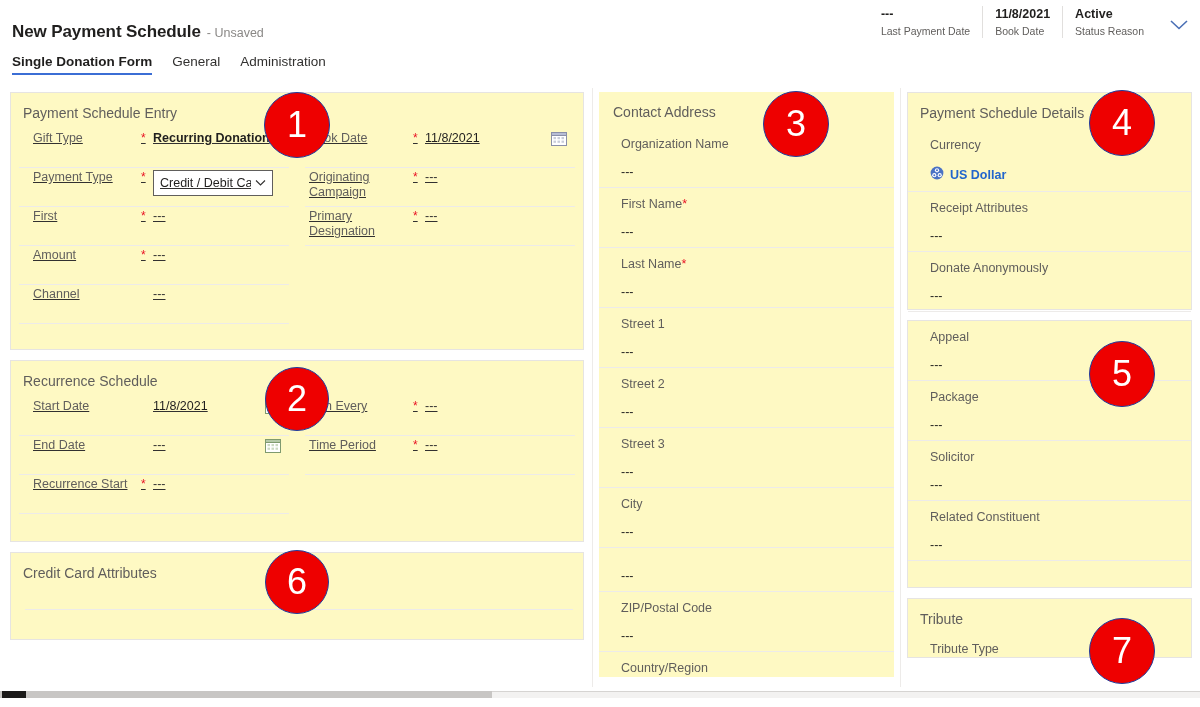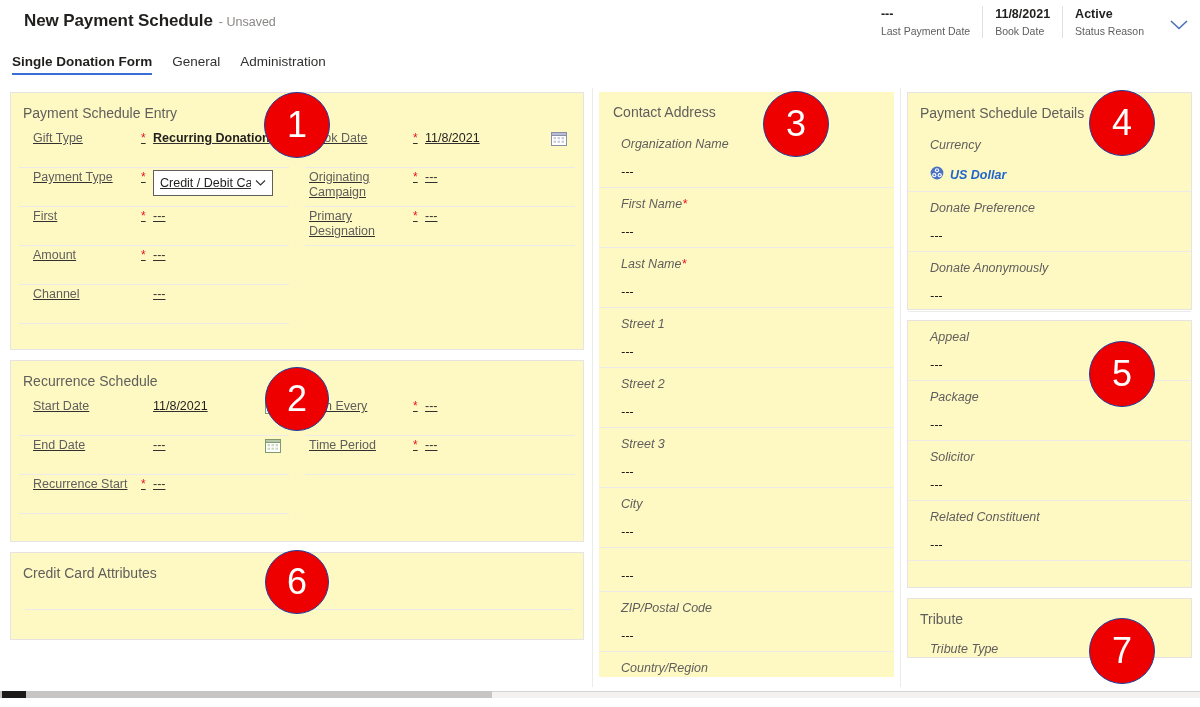--- a/index.html
+++ b/index.html
@@ -7,21 +7,21 @@
     width: 1200px; height: 707px;
     background: #ffffff;
     font-family: "Liberation Sans", sans-serif;
     color: #323130;
     overflow: hidden;
   }
   .page { position: relative; width: 1200px; height: 707px; }
 
   
   .header { position: relative; height: 48px; }
-  .title-wrap { position: absolute; left: 12px; top: 11px; display: flex; align-items: baseline; gap: 6px; margin-left: 12px; }
+  .title-wrap { position: absolute; left: 12px; top: 22px; display: flex; align-items: baseline; gap: 6px; }
   .rec-title { font-size: 17px; font-weight: bold; color: #201f1e; letter-spacing: -0.1px; }
   .rec-unsaved { font-size: 12.5px; color: #8a8886; }
 
   .header-cols { position: absolute; right: 44px; top: 6px; display: flex; align-items: stretch; }
   .hcol { padding: 0 12px; display: flex; flex-direction: column; justify-content: center; text-align: left; }
   .hcol + .hcol { border-left: 1px solid #e1dfdd; }
   .hcol .v { font-size: 12.5px; font-weight: bold; color: #201f1e; line-height: 16px; }
   .hcol .l { font-size: 10.5px; color: #605e5c; line-height: 14px; margin-top: 2px; }
   .chev { position: absolute; right: 10px; top: 14px; width: 22px; height: 22px; display:flex; align-items:center; justify-content:center; cursor: pointer; }
 
@@ -69,21 +69,21 @@
   .combo {
     display: flex; align-items: center;
     border: 1px solid #605e5c; background: #fff;
     height: 26px; width: 120px; padding: 0 2px 0 6px;
     font-size: 12.5px; color: #201f1e; cursor: pointer;
   }
   .combo .ctext { overflow: hidden; white-space: nowrap; flex: 1; }
   .combo .caret { margin-left: 2px; padding: 0 4px 0 2px; border-left: 0; display:flex; align-items:center; }
 
   
-  .srow { border-bottom: 1px solid #edebe9; padding: 8px 0 8px 22px; font-style: italic; }
+  .srow { border-bottom: 1px solid #edebe9; padding: 8px 0 8px 22px; }
   .srow:last-child { border-bottom: 1px solid #edebe9; }
   .slabel { font-size: 12.5px; color: #605e5c; line-height: 16px; }
   .slabel .star { color: #e81123; }
   .sval { font-size: 12.5px; color: #201f1e; margin-top: 13px; display: flex; align-items: center; gap: 6px; }
   .sval.link { color: #2266cc; font-weight: bold; }
 
   
   .badge {
     position: absolute; border-radius: 50%;
     background: #ee0000; border: 1px solid #1f3d9e;
@@ -349,21 +349,21 @@
                 <circle cx="9.7" cy="9.2" r="2.1" fill="#ffffff"></circle>
                 <circle cx="7" cy="4.3" r="1.0" fill="#4a72c4"></circle>
                 <circle cx="4.3" cy="9.2" r="1.0" fill="#4a72c4"></circle>
                 <circle cx="9.7" cy="9.2" r="1.0" fill="#4a72c4"></circle>
               </svg>
             </span>
             <span>US Dollar</span>
           </div>
         </div>
         <div class="srow">
-          <div class="slabel">Donate Preference</div>
+          <div class="slabel">Receipt Attributes</div>
           <div class="sval dashes">---</div>
         </div>
         <div class="srow">
           <div class="slabel">Donate Anonymously</div>
           <div class="sval dashes">---</div>
         </div>
       </div>
 
       <div class="panel" style="height:268px;">
         <div class="srow">

